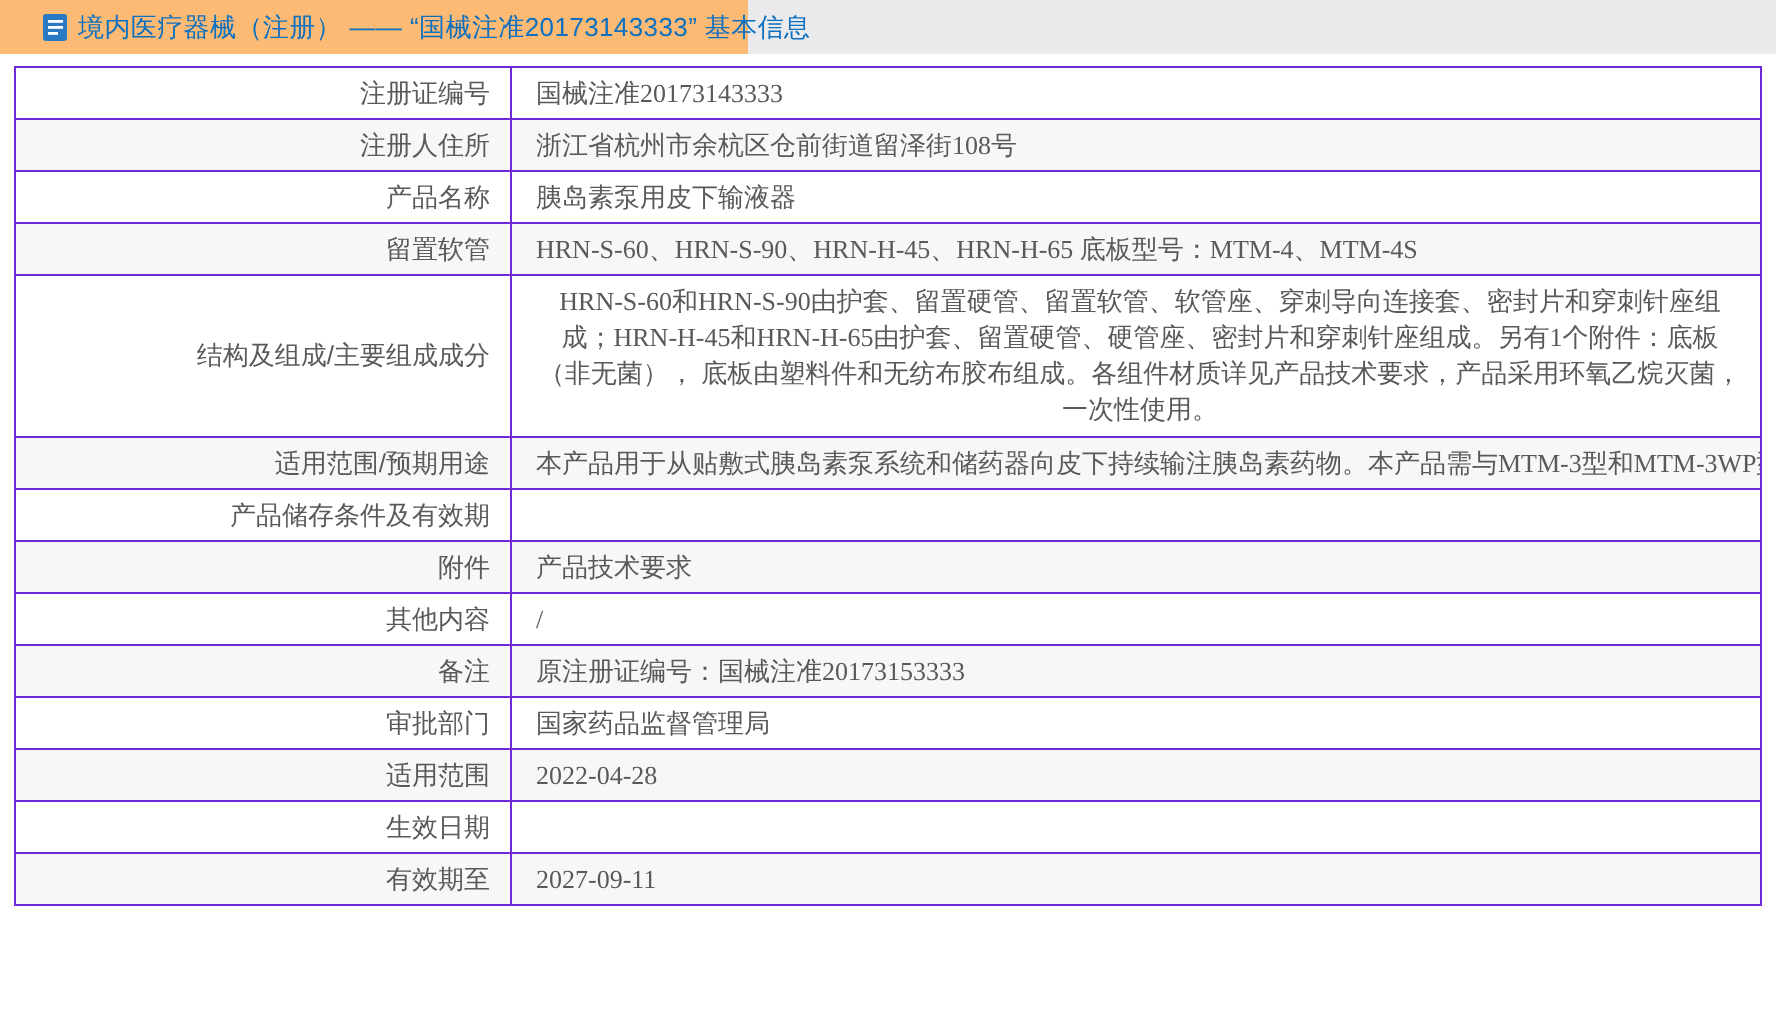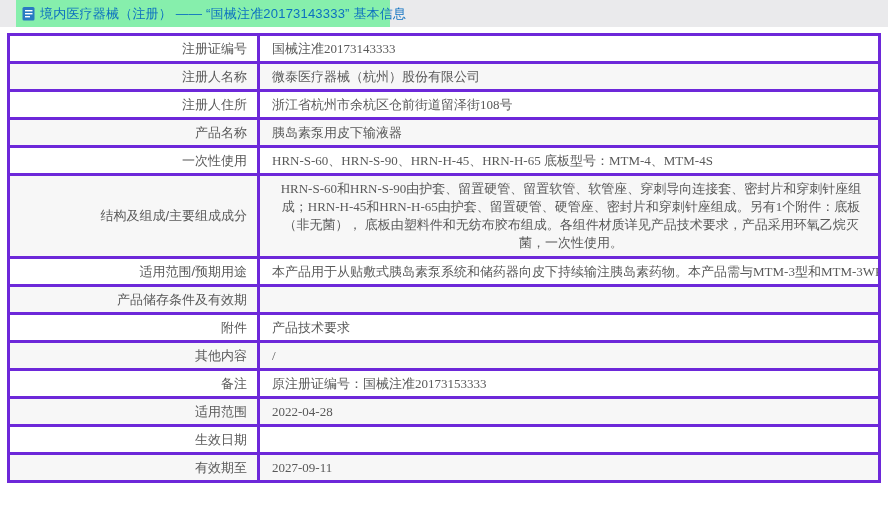--- a/index.html
+++ b/index.html
@@ -9,46 +9,46 @@
     position: relative;
     background: #ffffff;
     font-family: "Liberation Sans", "DejaVu Sans", sans-serif;
   }
   .header-band {
     position: absolute; top: 0; left: 0;
     width: 888px; height: 27px;
     background: #eaeaec;
   }
   .title-tab {
-    position: absolute; top: 0; left: 16px;
+    position: absolute; top: 0; left: 0;
     width: 374px; height: 27px;
-    background: #86efac;
+    background: #fdba74;
     display: flex; align-items: center;
-    padding-left: 6px; box-sizing: border-box;
+    padding-left: 21px; box-sizing: border-box;
     gap: 5px;
   }
   .doc-icon { flex: 0 0 auto; display: block; }
   .page-title {
     color: #0c70c0;
     font-size: 13px;
     white-space: nowrap;
     letter-spacing: 0.2px;
   }
   .table-wrap {
     position: absolute; top: 33px; left: 7px;
   }
   table.info-table {
     border-collapse: collapse;
     width: 874px;
     table-layout: fixed;
     font-size: 13px;
     color: #595959;
   }
   table.info-table td {
-    border: 3px solid #6d28d9;
+    border: 1px solid #6d28d9;
     vertical-align: middle;
   }
   td.cell-label {
     width: 237px;
     text-align: right;
     padding: 0 10px 0 0;
     height: 25px;
     white-space: nowrap;
     overflow: hidden;
   }
@@ -82,33 +82,29 @@
 </div>
 
 <div class="table-wrap">
   <table class="info-table">
     <tbody>
         <tr>
     <td class="cell-label">注册证编号</td>
     <td class="cell-value">国械注准20173143333</td>
   </tr>
         <tr>
-    <td class="cell-label">注册人名称</td>
-    <td class="cell-value">微泰医疗器械（杭州）股份有限公司</td>
-  </tr>
-        <tr>
     <td class="cell-label">注册人住所</td>
     <td class="cell-value">浙江省杭州市余杭区仓前街道留泽街108号</td>
   </tr>
         <tr>
     <td class="cell-label">产品名称</td>
     <td class="cell-value">胰岛素泵用皮下输液器</td>
   </tr>
         <tr>
-    <td class="cell-label">一次性使用</td>
+    <td class="cell-label">留置软管</td>
     <td class="cell-value">HRN-S-60、HRN-S-90、HRN-H-45、HRN-H-65 底板型号：MTM-4、MTM-4S</td>
   </tr>
         <tr class="tall">
     <td class="cell-label">结构及组成/主要组成成分</td>
     <td class="cell-value">HRN-S-60和HRN-S-90由护套、留置硬管、留置软管、软管座、穿刺导向连接套、密封片和穿刺针座组成；HRN-H-45和HRN-H-65由护套、留置硬管、硬管座、密封片和穿刺针座组成。另有1个附件：底板（非无菌）， 底板由塑料件和无纺布胶布组成。各组件材质详见产品技术要求，产品采用环氧乙烷灭菌，一次性使用。</td>
   </tr>
         <tr>
     <td class="cell-label">适用范围/预期用途</td>
     <td class="cell-value">本产品用于从贴敷式胰岛素泵系统和储药器向皮下持续输注胰岛素药物。本产品需与MTM-3型和MTM-3WP型储药器组件配套使用</td>
   </tr>
@@ -122,20 +118,24 @@
   </tr>
         <tr>
     <td class="cell-label">其他内容</td>
     <td class="cell-value">/</td>
   </tr>
         <tr>
     <td class="cell-label">备注</td>
     <td class="cell-value">原注册证编号：国械注准20173153333</td>
   </tr>
         <tr>
+    <td class="cell-label">审批部门</td>
+    <td class="cell-value">国家药品监督管理局</td>
+  </tr>
+        <tr>
     <td class="cell-label">适用范围</td>
     <td class="cell-value">2022-04-28</td>
   </tr>
         <tr>
     <td class="cell-label">生效日期</td>
     <td class="cell-value"></td>
   </tr>
         <tr>
     <td class="cell-label">有效期至</td>
     <td class="cell-value">2027-09-11</td>

